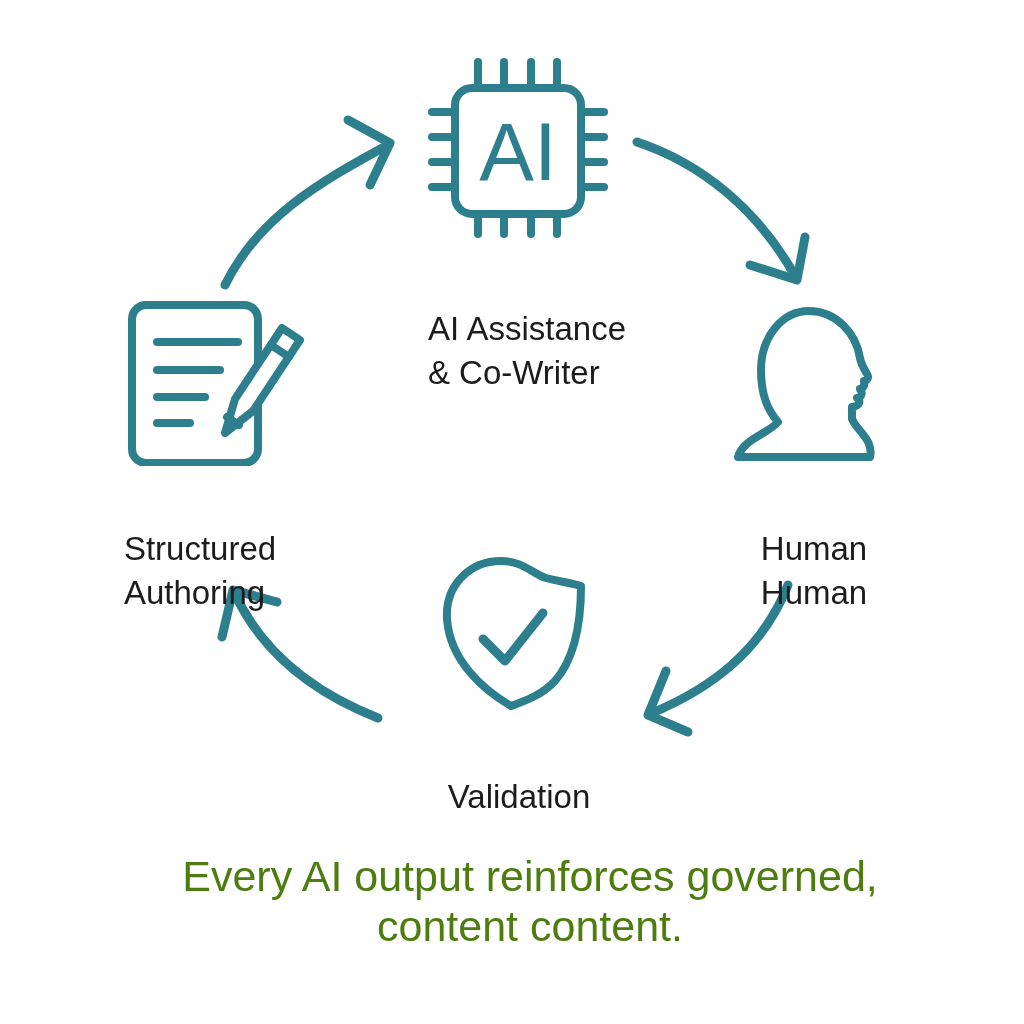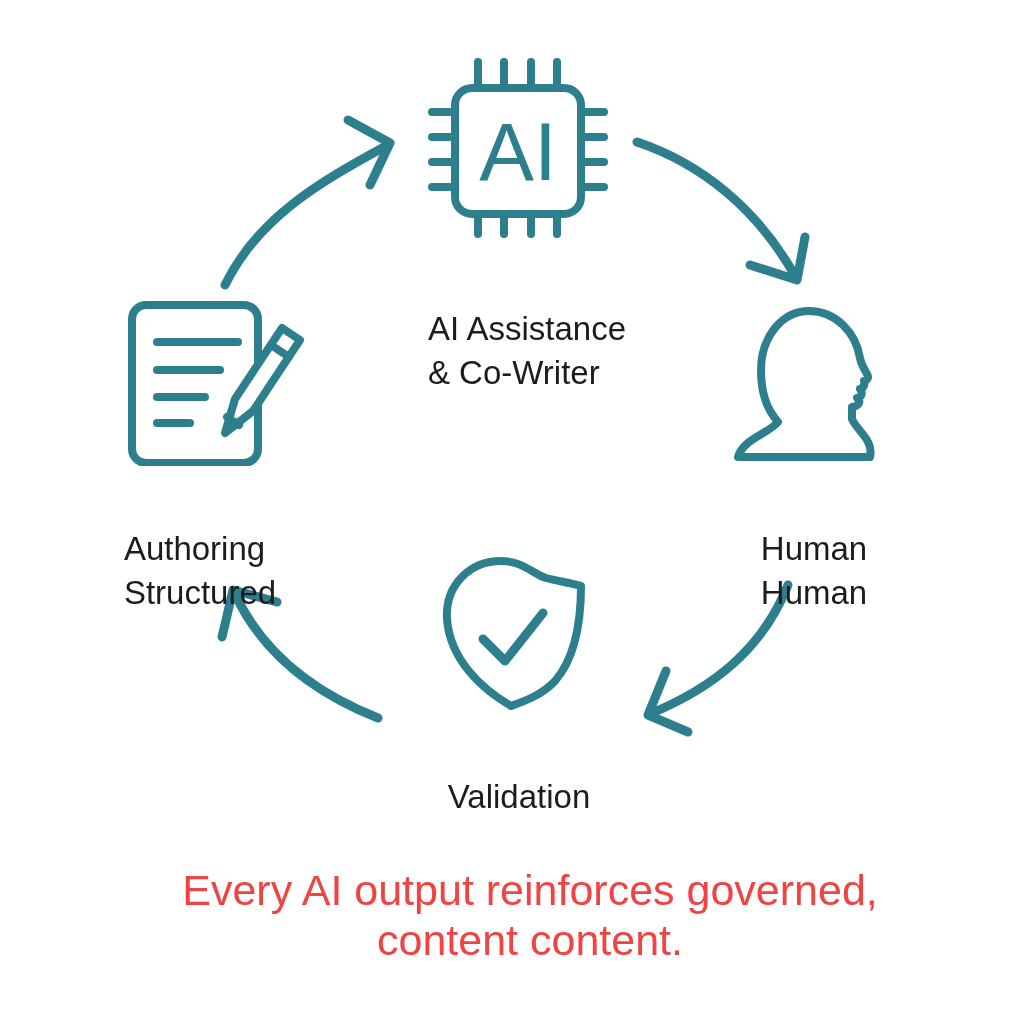--- a/index.html
+++ b/index.html
@@ -21,23 +21,22 @@
     margin-top:47px;
   }
   .caption{
     position:absolute;
     left:530px;
     top:851px;
     transform:translateX(-50%);
     text-align:center;
     font-size:43px;
     line-height:50px;
-    color:#ef4444;
+    color:#4d7c0f;
     white-space:nowrap;
-    margin-top:14px;
   }
 </style>
 </head>
 <body>
 
 <div class="stage">
 
   <svg style="left:0;top:0;" width="1024" height="1024" viewBox="0 0 1024 1024" fill="none" stroke="#2E7F8E" stroke-width="9" stroke-linecap="round" stroke-linejoin="round">
     <g>
       <path d="M 225 285 C 258 218, 318 183, 386 146"></path>
@@ -124,22 +123,22 @@
   <div class="node-label" style="left:814px;top:480px;">
     <div>Human</div>
     <div>Human</div>
   </div>
 
   <div class="node-label" style="left:519px;top:728px;">
     <div>Validation</div>
   </div>
 
   <div class="node-label" style="left:200px;top:480px;">
+    <div>Structured</div>
     <div>Authoring</div>
-    <div>Structured</div>
   </div>
 
   <div class="caption">
     <div>Every AI output reinforces governed,</div>
     <div>content content.</div>
   </div>
 
 </div>
 
 </body></html>

